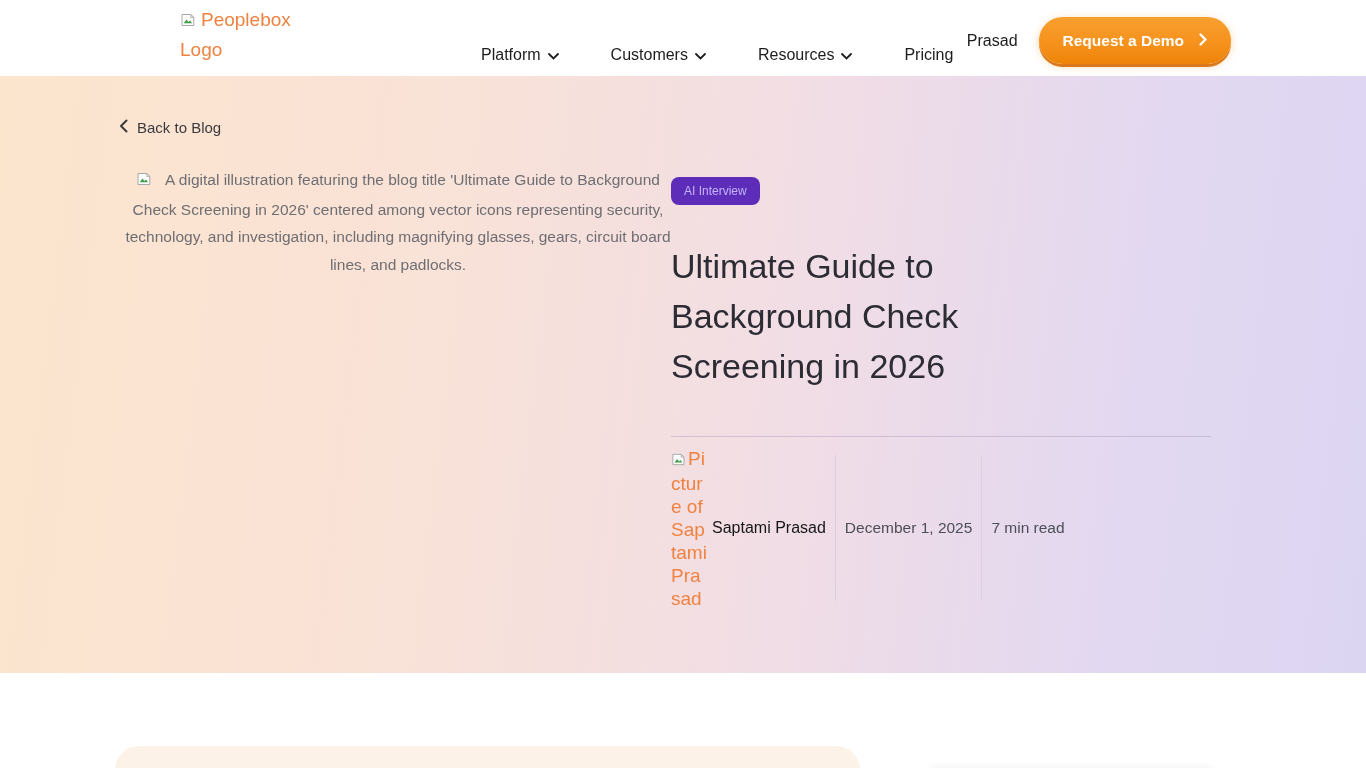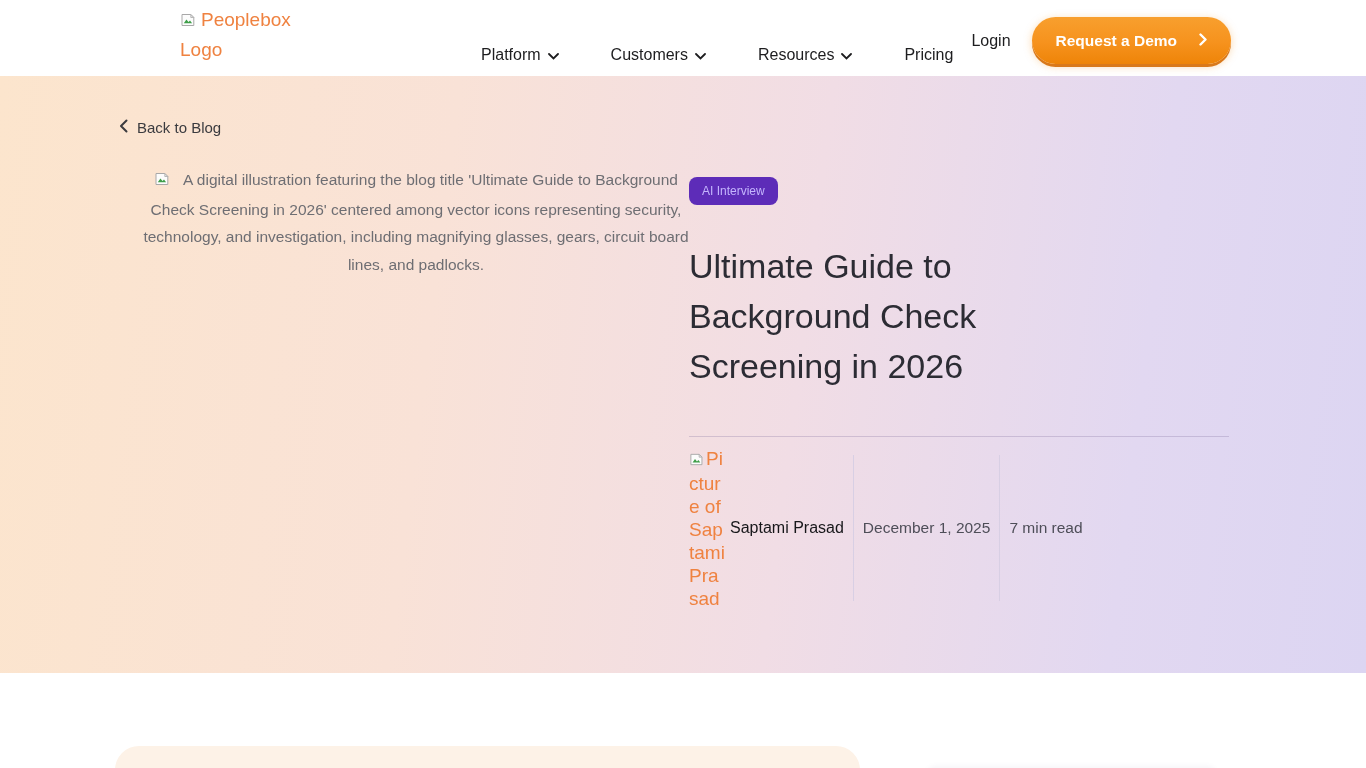--- a/index.html
+++ b/index.html
@@ -22,29 +22,29 @@
   .logo .bimg{vertical-align:-2px;margin-right:5px}
   .main-nav{display:flex;align-items:center;gap:52px;margin-left:189px;
             font-size:16px;color:var(--ink)}
   .nav-item{display:flex;align-items:center;gap:7px;cursor:pointer;white-space:nowrap}
   .header-right{margin-left:auto;margin-right:135px;display:flex;align-items:center;gap:21px}
   .login{font-size:16px;color:var(--ink);cursor:pointer}
   .cta{height:47px;padding:0 24px;border-radius:26px;border:none;cursor:pointer;
        background:linear-gradient(#f89f2e 0%,#f6921d 55%,#ee8408 100%);
        box-shadow:0 3px 0 #d9791b,0 2px 8px rgba(240,140,20,.35);
        color:#fff;font-weight:bold;font-size:15.5px;
-       display:flex;align-items:center;gap:22px;font-family:inherit}
+       display:flex;align-items:center;gap:15px;font-family:inherit}
 
   
   .hero{height:597px;
     background:linear-gradient(97deg,#fce5cd 0%,#f9e2d7 32%,#f1dde5 58%,#e2d8f1 82%,#dcd5f2 100%)}
   .container{width:1128px;margin:12px auto}
   .back-link{display:inline-flex;align-items:center;gap:9px;margin-top:43px;
              font-size:15px;color:#3b3b3f;cursor:pointer}
-  .content-row{display:flex;justify-content:center;margin-top:29px}
+  .content-row{display:flex;justify-content:flex-start;margin-top:29px}
 
   .hero-image{width:552px;font-size:15.5px;line-height:27.5px;color:#6e6e73;
               text-align:center;padding-left:6px}
   .hero-image .bimg{vertical-align:-2px;margin-right:13px}
 
   .article-col{width:540px}
   .badge{display:inline-block;margin-top:11px;background:var(--badge-purple);
          color:#c4b5fd;font-size:12px;padding:7px 13px;border-radius:8px;cursor:pointer}
   .title{margin:36px 0 0;max-width:392px;font-size:34px;line-height:50px;
          color:#2c2c34;font-weight:normal}
@@ -108,21 +108,21 @@
             <path d="M1 1 L5.5 5.5 L10 1" fill="none" stroke="#1d1d1f" stroke-width="1.8" stroke-linecap="round"></path>
           </svg>
       </span>
     </div>
     <div class="nav-item">
       <span>Pricing</span>
     </div>
   </nav>
 
   <div class="header-right">
-    <a class="login">Login</a>
+    <a class="login">Prasad</a>
     <button class="cta">
       <span>Request a Demo</span>
       <span>
         <svg width="8" height="13" viewBox="0 0 8 13">
             <path d="M1.5 1.5 L6.5 6.5 L1.5 11.5" fill="none" stroke="#fff" stroke-width="2.4" stroke-linecap="round" stroke-linejoin="round"></path>
           </svg>
       </span>
     </button>
   </div>
 </header>

